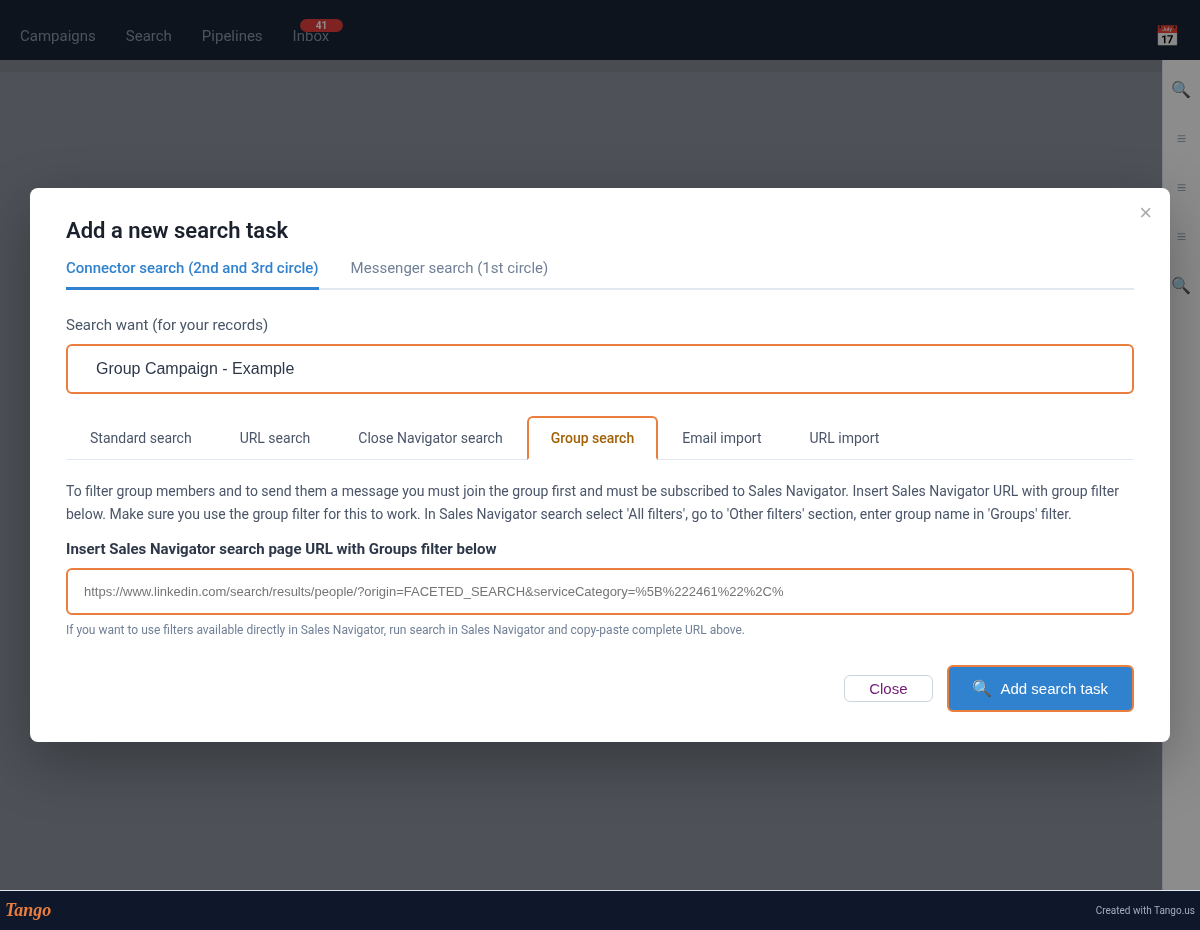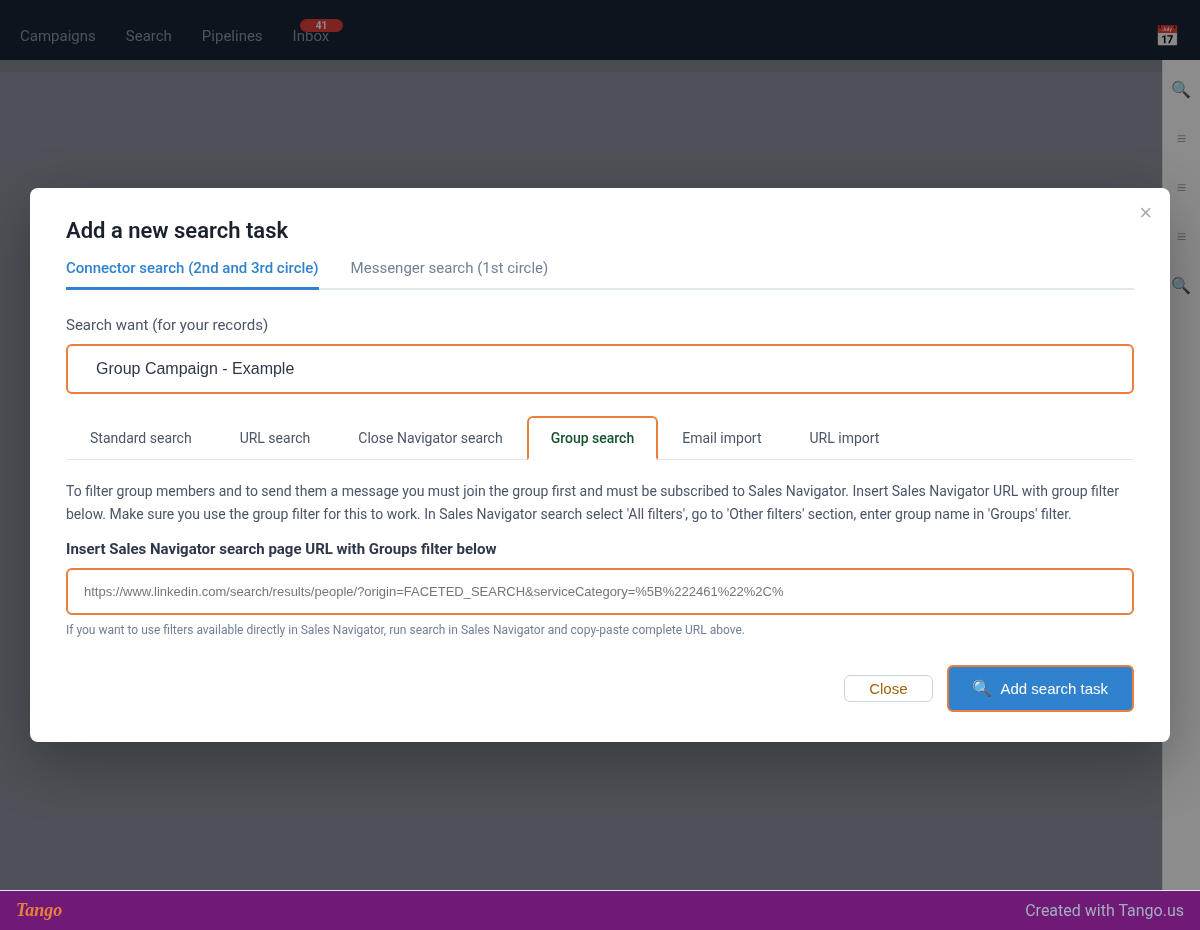--- a/index.html
+++ b/index.html
@@ -162,21 +162,21 @@
       font-size: 14px;
       color: #4a5568;
       cursor: pointer;
       border: 2px solid transparent;
       border-radius: 6px 6px 0 0;
       margin-bottom: -1px;
       white-space: nowrap;
     }
 
     .search-type-tab.active {
-      color: #14532d;
+      color: #a16207;
       border: 2px solid #e97e3e;
       border-bottom: 2px solid white;
       background: white;
       font-weight: 500;
     }
 
     
     .description-text {
       font-size: 14px;
       color: #4a5568;
@@ -217,21 +217,21 @@
       gap: 14px;
       margin-top: 10px;
     }
 
     .btn-close {
       padding: 4px 24px;
       border: 1px solid #cbd5e0;
       background: white;
       border-radius: 6px;
       font-size: 15px;
-      color: #a16207;
+      color: #701a75;
       cursor: pointer;
     }
 
     .btn-add {
       padding: 12px 24px;
       background: #3182ce;
       border: 2px solid #e97e3e;
       border-radius: 6px;
       font-size: 15px;
       color: white;
@@ -246,38 +246,38 @@
       font-size: 16px;
     }
 
     
     .bottom-bar {
       position: absolute;
       bottom: 0;
       left: 0;
       width: 100%;
       height: 40px;
-      background: #701a75;
+      background: #0f172a;
       display: flex;
       align-items: center;
       justify-content: space-between;
-      padding: 0 16px;
+      padding: 0 5px;
       border-top: 1px solid #e2e8f0;
     }
 
     .tango-logo {
       font-family: 'Georgia', serif;
       font-style: italic;
       font-size: 18px;
       color: #e97e3e;
       font-weight: bold;
     }
 
     .tango-credit {
-      font-size: 16px;
+      font-size: 10px;
       color: #a0aec0;
     }
 
     
     .bg-right-icons {
       position: absolute;
       right: 0;
       top: 60px;
       width: 38px;
       background: white;

